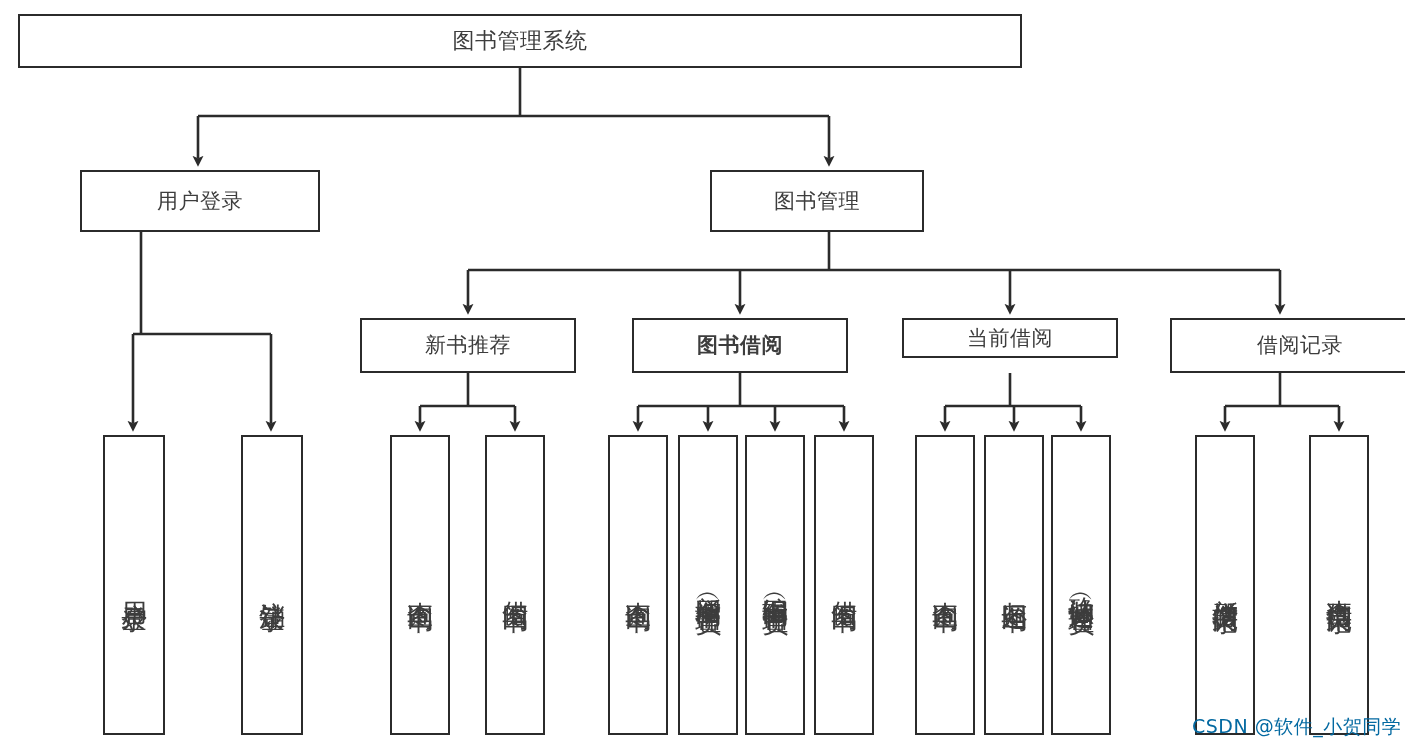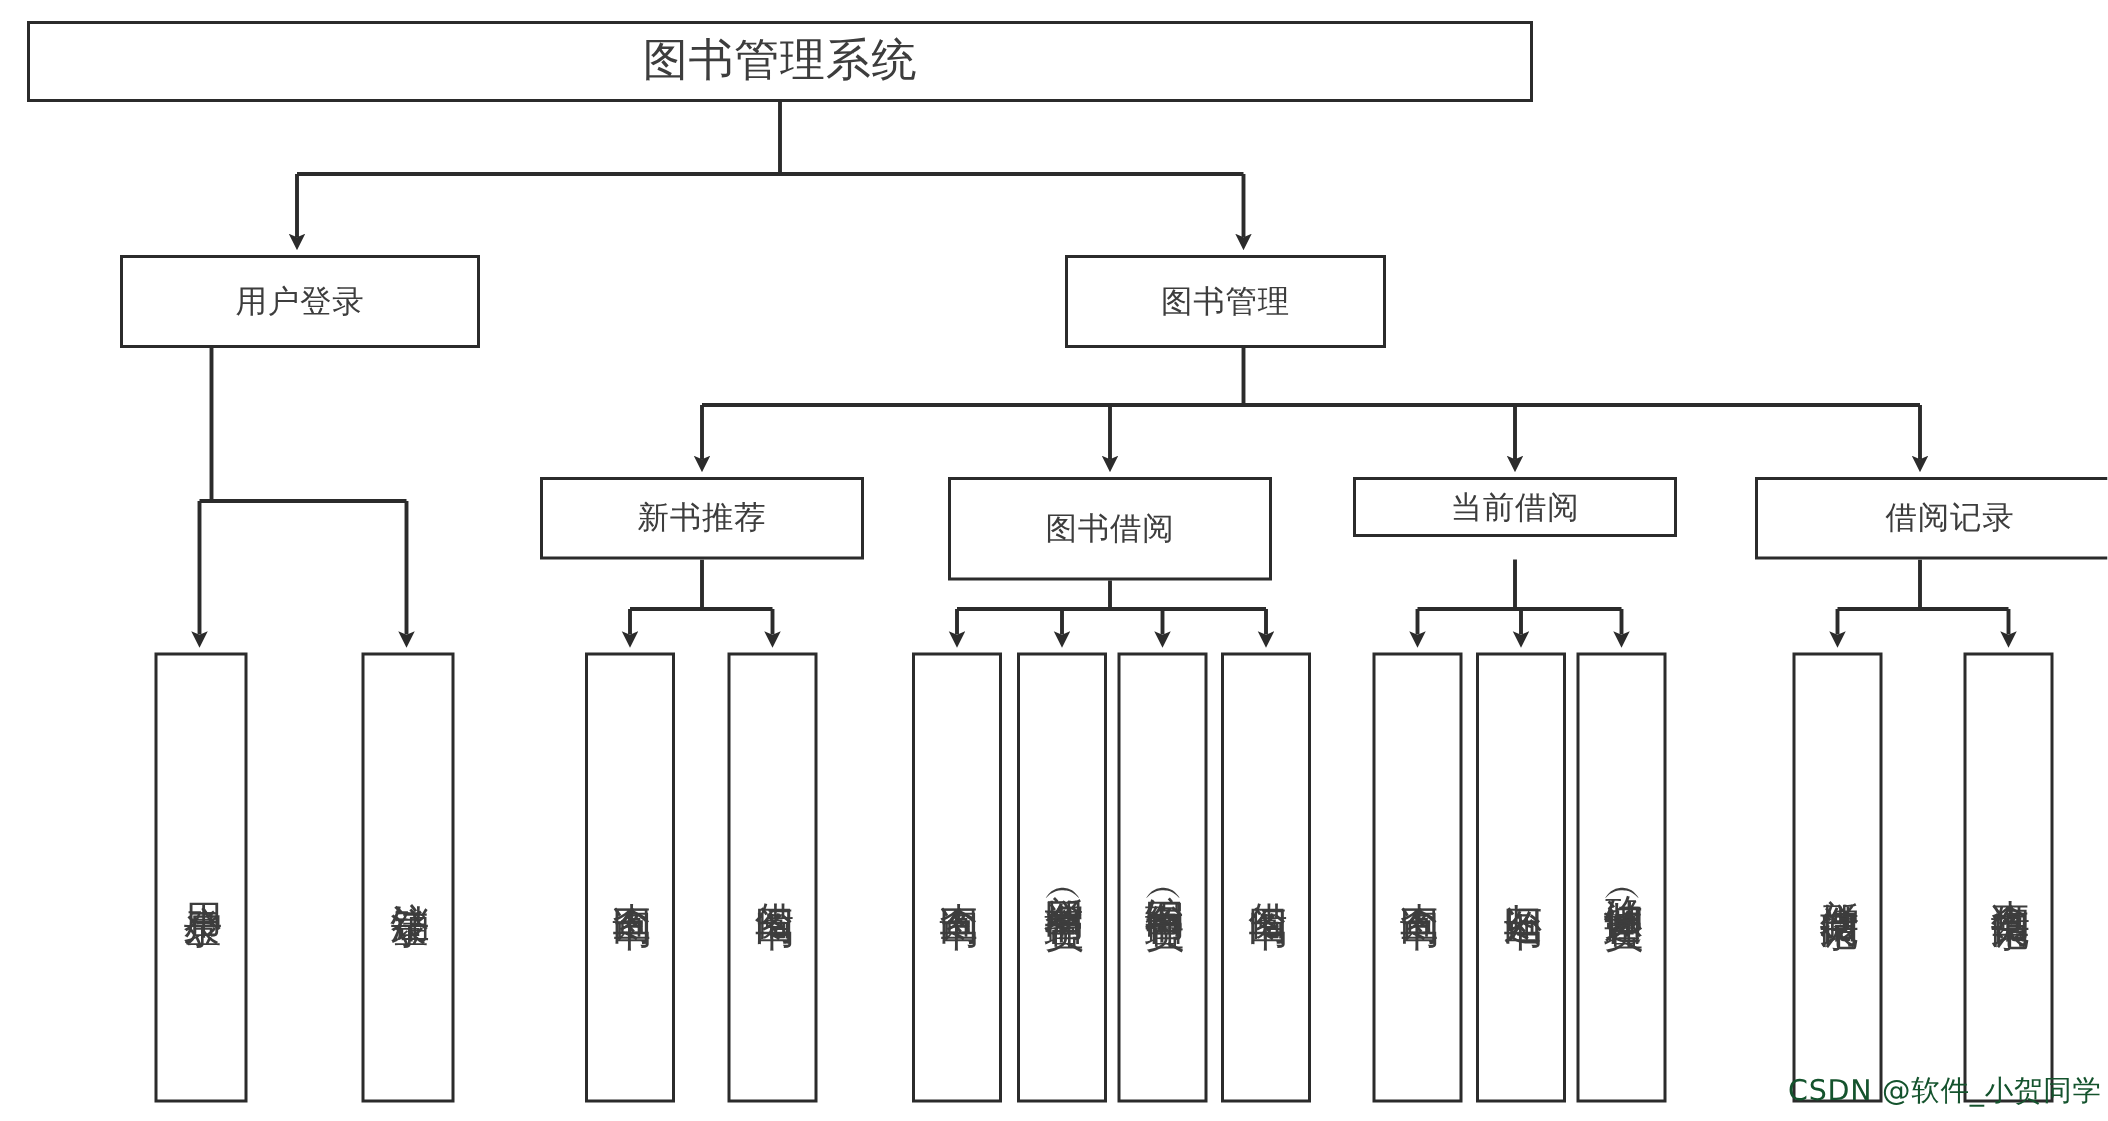--- a/index.html
+++ b/index.html
@@ -40,38 +40,38 @@
     text-align: center;
     line-height: 1.0;
     white-space: nowrap;
   }
   
   .node.horiz .label {
     font-size: 21px;
     letter-spacing: 0.5px;
   }
   .node.root .label {
-    font-size: 30px;
+    font-size: 22px;
   }
   
   .node.vert {
     align-items: center;
     justify-content: center;
   }
   .node.vert .label {
     writing-mode: vertical-rl;
     text-orientation: upright;
     font-size: 26px;
     line-height: 1.06;
     letter-spacing: 2px;
     white-space: nowrap;
   }
   #watermark {
     position: absolute;
-    color: #14532d;
+    color: #0369a1;
     font-size: 19px;
     white-space: nowrap;
     letter-spacing: 0.5px;
   }
 </style>
 </head>
 <body>
 
 <div id="canvas">
 
@@ -135,21 +135,21 @@
   <div class="node horiz" style="left:80px; top:170px; width:240px; height:62px;">
     <span class="label">用户登录</span>
   </div>
   <div class="node horiz" style="left:710px; top:170px; width:214px; height:62px;">
     <span class="label">图书管理</span>
   </div>
 
   <div class="node horiz" style="left:360px; top:318px; width:216px; height:55px;justify-content:center;">
     <span class="label">新书推荐</span>
   </div>
-  <div class="node horiz" style="left:632px; top:318px; width:216px; height:69px;">
+  <div class="node horiz" style="left:632px; top:318px; width:216px; height:55px;font-weight:bold;">
     <span class="label">图书借阅</span>
   </div>
   <div class="node horiz" style="left:902px; top:318px; width:216px; height:40px;">
     <span class="label">当前借阅</span>
   </div>
   <div class="node horiz" style="left:1170px; top:318px; width:260px; height:55px;">
     <span class="label">借阅记录</span>
   </div>
 
   <div class="node vert" style="left:103px; top:435px; width:62px; height:300px;">

